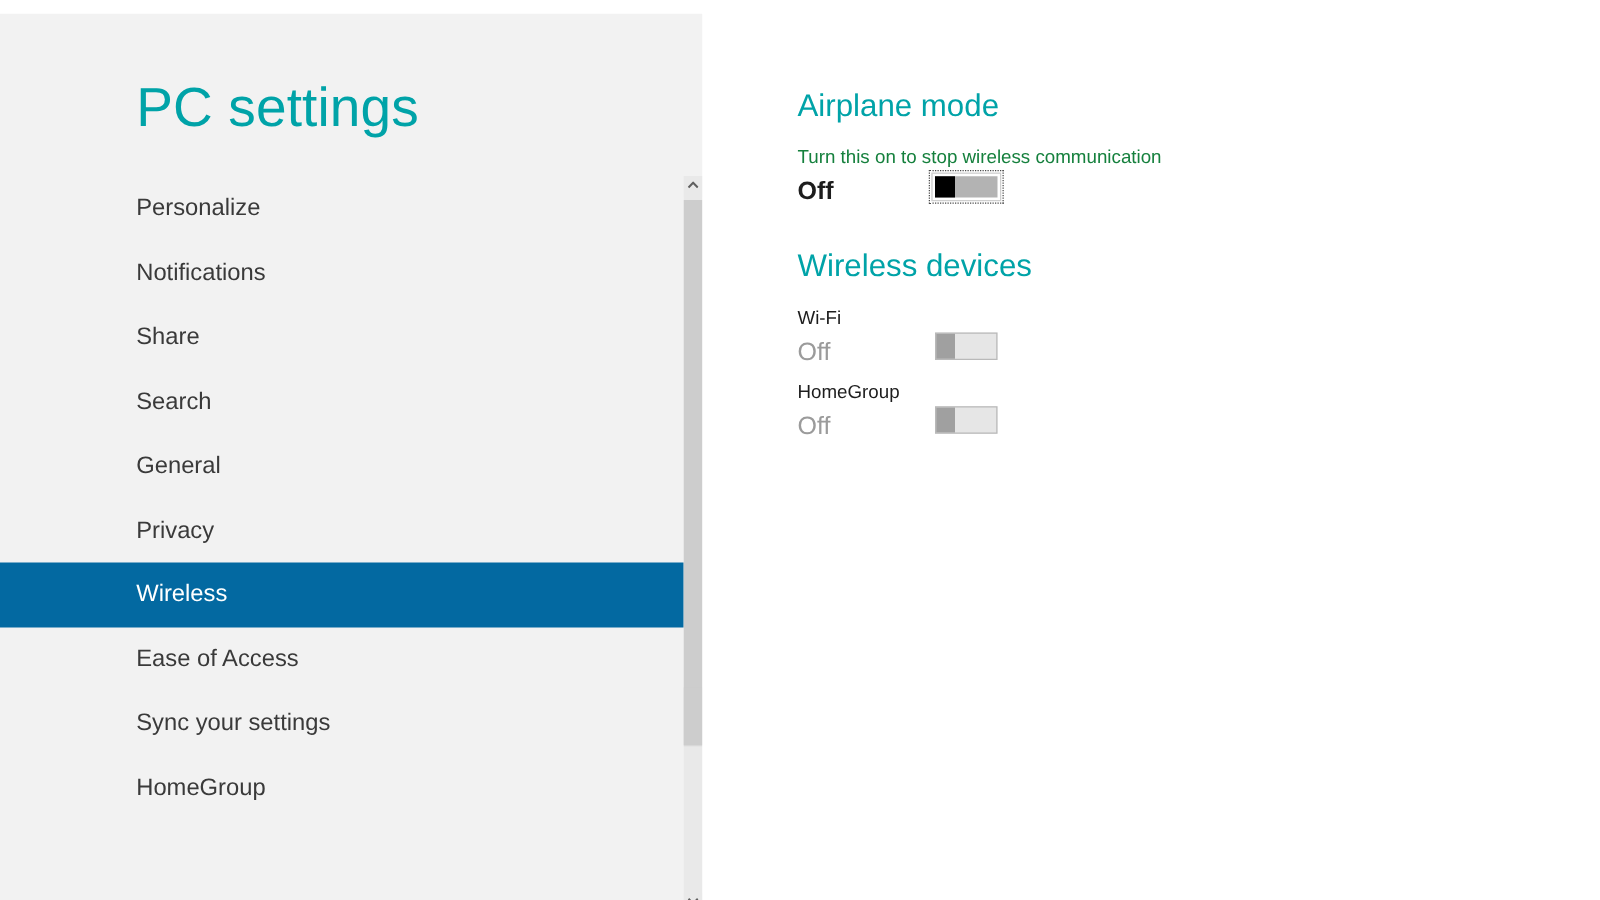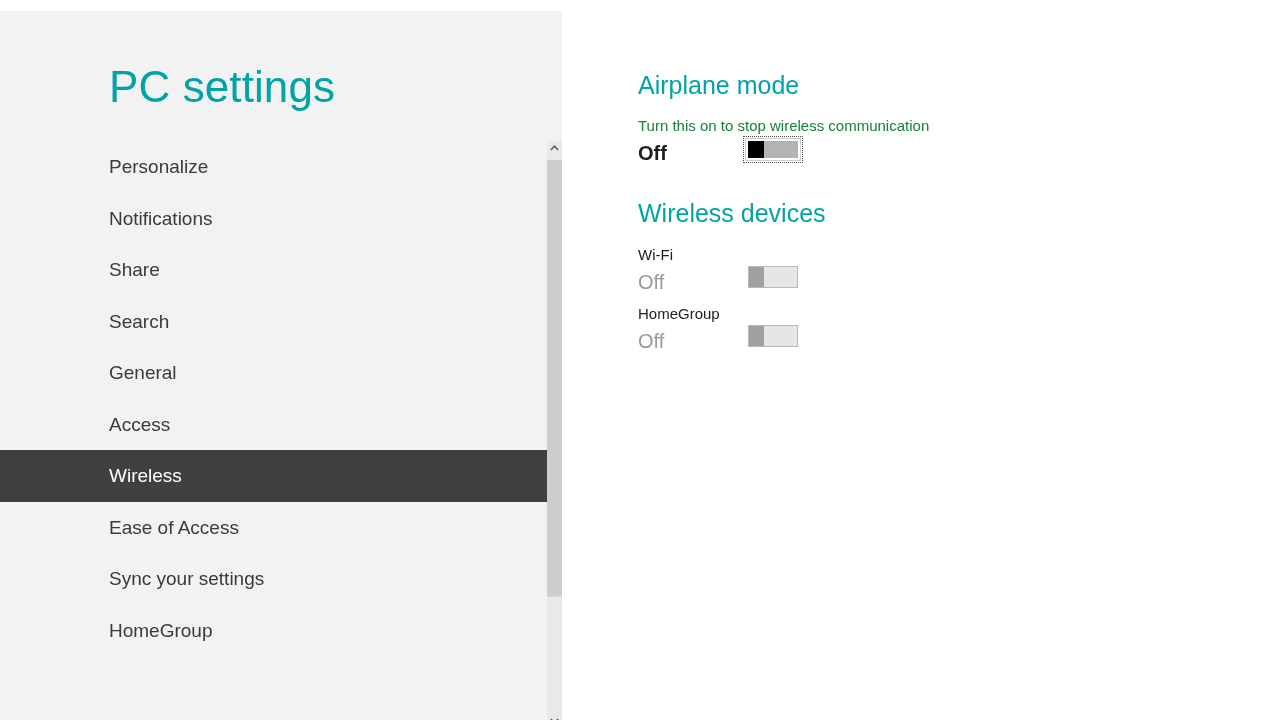--- a/index.html
+++ b/index.html
@@ -53,21 +53,21 @@
     height: 51.5px;
     line-height: 51.5px;
     padding-left: 109px;
     box-sizing: border-box;
     font-size: 19px;
     font-weight: 300;
     color: #3a3a3a;
     white-space: nowrap;
   }
   .nav-item.selected {
-    background: #404040;
+    background: #0369a1;
     color: #ffffff;
     width: 547px;
   }
 
   
   #scrollbar {
     position: absolute;
     left: 547px;
     top: 130px;
     width: 15px;
@@ -230,21 +230,21 @@
       <div class="nav-item">
         <span>Share</span>
       </div>
       <div class="nav-item">
         <span>Search</span>
       </div>
       <div class="nav-item">
         <span>General</span>
       </div>
       <div class="nav-item">
-        <span>Access</span>
+        <span>Privacy</span>
       </div>
       <div class="nav-item selected">
         <span>Wireless</span>
       </div>
       <div class="nav-item">
         <span>Ease of Access</span>
       </div>
       <div class="nav-item">
         <span>Sync your settings</span>
       </div>

